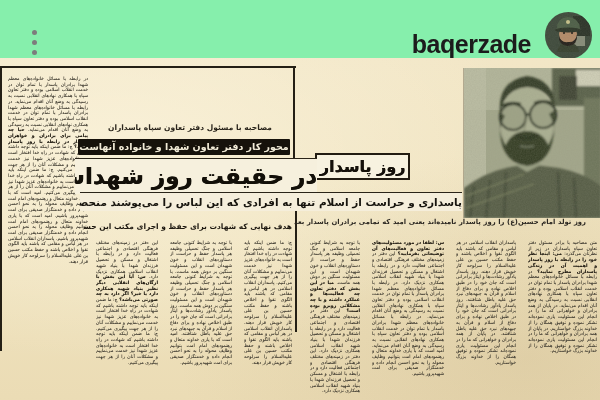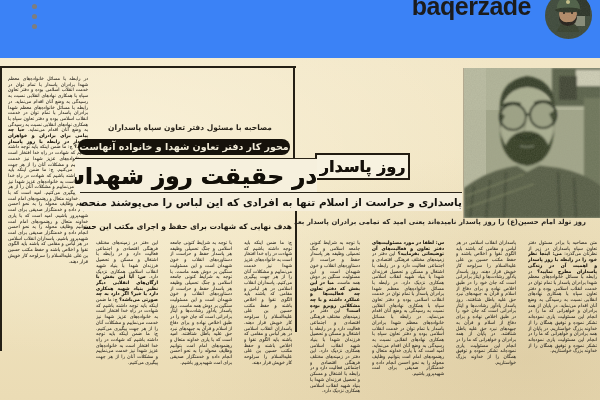--- a/index.html
+++ b/index.html
@@ -1,41 +1,41 @@
 <!DOCTYPE html>
 <html lang="fa"><head>
 <meta charset="utf-8">
 <style>
   html,body{margin:0;padding:0;background:#dcdcdc;}
   .stage{position:relative;width:600px;height:400px;overflow:hidden;background:#ffffff;
          font-family:"Liberation Sans",sans-serif;}
   
-  .topbar{position:absolute;left:0;top:0;width:600px;height:59px;background:#3b82f6;
-          display:flex;align-items:flex-start;}
+  .topbar{position:absolute;left:0;top:0;width:600px;height:59px;background:#86efac;
+          display:flex;align-items:flex-end;}
   .kebab{margin-left:28px;background:none;border:none;padding:4px;cursor:pointer;
          display:flex;flex-direction:column;gap:5px;}
   .kebab i{width:5px;height:5px;border-radius:50%;background:#7d7d7d;display:block;}
   .spacer{flex:1;}
   .username{font-size:25px;font-weight:600;color:#1c1c1c;letter-spacing:-0.5px;
             margin-right:14px;margin-top:-8px;}
   .avatar{width:47px;height:47px;border-radius:50%;overflow:hidden;margin-right:8px;
           margin-top:-8px;flex:0 0 auto;}
   
   .paper{position:absolute;left:0;top:58px;width:600px;height:398px;overflow:hidden;
          direction:rtl;font-family:"DejaVu Sans",sans-serif;color:#26211a;
          background:
            radial-gradient(120% 90% at 18% 22%, rgba(255,250,232,.55), transparent 60%),
            radial-gradient(90% 80% at 88% 75%, rgba(150,120,70,.15), transparent 65%),
            linear-gradient(180deg,#f2e6c6 0%,#efe2bd 55%,#e9d9b1 100%);}
   .rule{position:absolute;background:#241f15;}
   .fcell{position:absolute;}
   .kicker{font-size:7.5px;font-weight:bold;color:#2a251c;text-align:center;
           letter-spacing:.2px;}
   .blackbar{background:#16120b;color:#f2ecd8;font-size:9.5px;font-weight:bold;
-            text-align:center;line-height:16px;height:16px;border-radius:8px;
+            text-align:center;line-height:16px;height:16px;border-radius:1px;
             letter-spacing:.3px;white-space:nowrap;overflow:hidden;}
   .hstrip{background:#f6f0dd;border-top:1px solid #2a2418;text-align:center;
           font-size:23px;font-weight:bold;color:#120f08;line-height:34px;height:35px;
           text-shadow:.4px 0 currentColor;white-space:nowrap;overflow:hidden;}
   .pbox{background:#f7f2e0;border:2px solid #221c12;text-align:center;font-size:16px;
         font-weight:bold;color:#14100a;line-height:23px;height:23px;
         text-shadow:.3px 0 currentColor;white-space:nowrap;overflow:hidden;}
   .subhead{background:#f5eedb;border-top:1px solid #2a2418;font-size:10.5px;
            font-weight:bold;color:#17140e;text-align:center;line-height:18px;height:18px;
            white-space:nowrap;overflow:hidden;}

